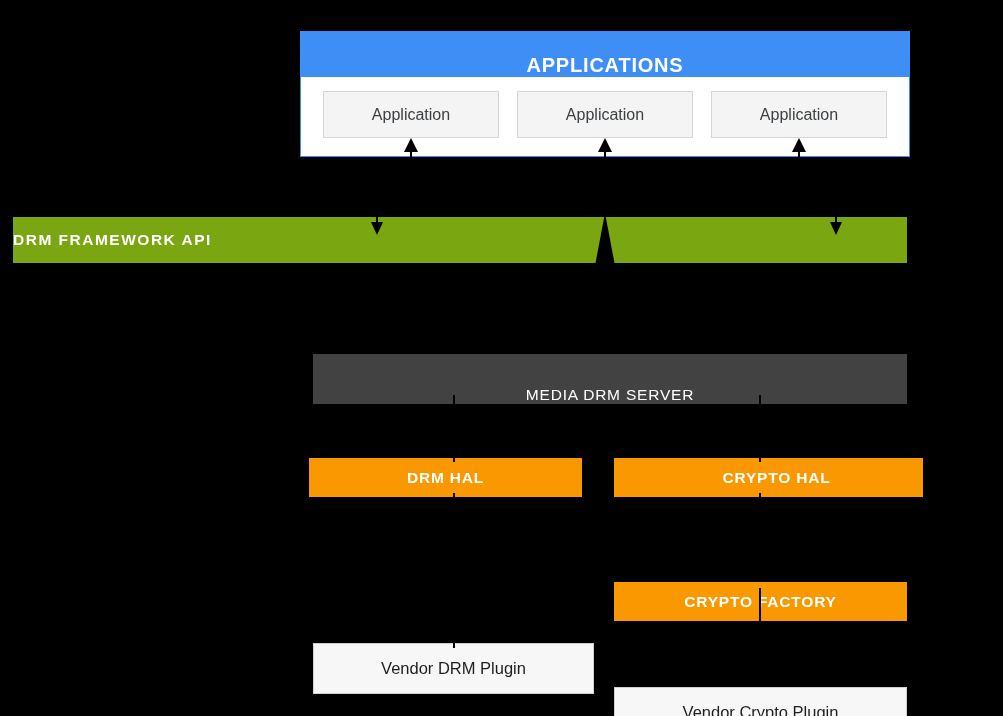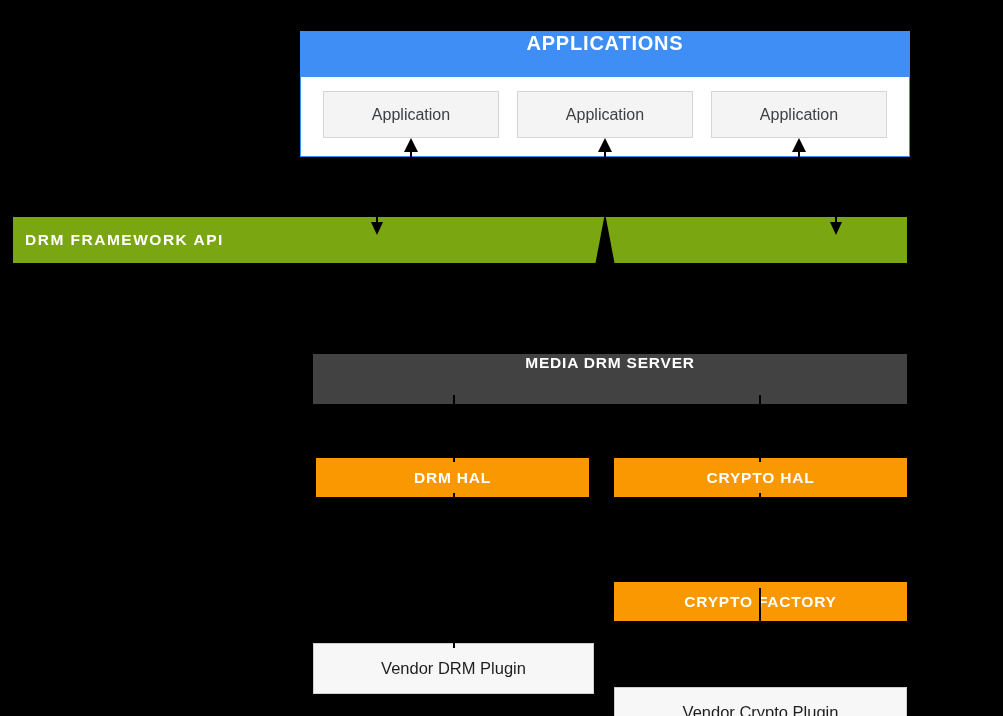--- a/index.html
+++ b/index.html
@@ -9,43 +9,43 @@
     --connector:#000; --app-text:#3C4043; --vendor-text:#1E1E1E;
   }
   html,body{margin:0;padding:0;}
   body{background:var(--background);font-family:"Liberation Sans",sans-serif;}
   .stage{position:relative;width:1003px;height:716px;background:var(--background);overflow:hidden;}
 
   
   .apps-panel{position:absolute;left:300px;top:31px;width:610px;height:126px;
     background:var(--white);border:1px solid var(--blue);box-sizing:border-box;z-index:1;}
   .apps-header{position:absolute;left:0;top:0;right:0;height:45px;background:var(--blue);
-    display:flex;align-items:flex-start;justify-content:center;color:var(--white);
+    display:flex;align-items:flex-end;justify-content:center;color:var(--white);
     font-size:20px;font-weight:bold;letter-spacing:0.8px;}
   .app-box{position:absolute;top:59px;width:176px;height:47px;background:var(--box-light);
     border:1px solid var(--box-border);box-sizing:border-box;display:flex;align-items:center;
     justify-content:center;color:var(--app-text);font-size:16px;}
   .app-1{left:22px;} .app-2{left:216px;} .app-3{left:410px;}
 
   
   .green-bar{position:absolute;left:13px;top:217px;width:894px;height:46px;background:var(--green);
     display:flex;align-items:center;color:var(--white);font-size:15.5px;font-weight:bold;
-    letter-spacing:1.5px;padding-left:12px;box-sizing:border-box;z-index:1;}
+    letter-spacing:1.5px;box-sizing:border-box;z-index:1;}
 
   
   .media-bar{position:absolute;left:313px;top:354px;width:594px;height:50px;background:var(--dark-gray);
-    display:flex;align-items:flex-start;justify-content:center;color:var(--white);
-    font-size:15.5px;font-weight:bold;letter-spacing:0.8px;z-index:1;}
+    display:flex;align-items:flex-end;justify-content:center;color:var(--white);
+    font-size:15.5px;font-weight:normal;letter-spacing:0.8px;z-index:1;}
 
   
   .orange-bar{position:absolute;background:var(--orange);display:flex;align-items:center;
     justify-content:center;color:var(--white);font-size:15.5px;font-weight:bold;
     letter-spacing:0.8px;z-index:1;}
-  .hal-drm{left:316px;top:458px;width:273px;height:39px;}
-  .hal-crypto{left:614px;top:458px;width:293px;height:39px;}
+  .hal-drm{left:309px;top:458px;width:273px;height:39px;}
+  .hal-crypto{left:614px;top:458px;width:293px;height:39px;padding-left:16px;}
   .factory-drm{left:313px;top:553px;width:281px;height:39px;}
   .factory-crypto{left:614px;top:582px;width:293px;height:39px;}
 
   
   .vendor-box{position:absolute;top:643px;height:51px;background:var(--vendor-bg);
     border:1px solid var(--vendor-border);box-sizing:border-box;display:flex;align-items:center;
     justify-content:center;color:var(--vendor-text);font-size:16.5px;z-index:1;}
   .vendor-drm{left:313px;width:281px;}
   .vendor-crypto{left:614px;width:293px;margin-top:44px;}
 

